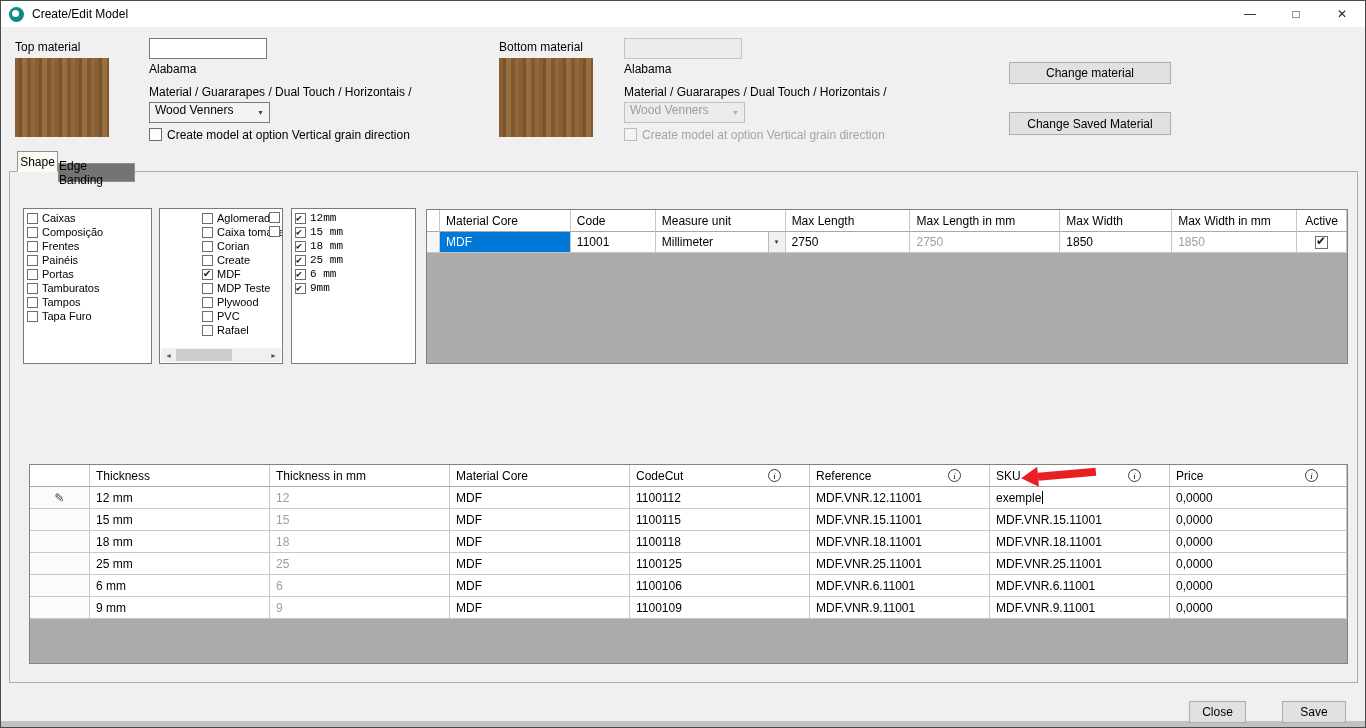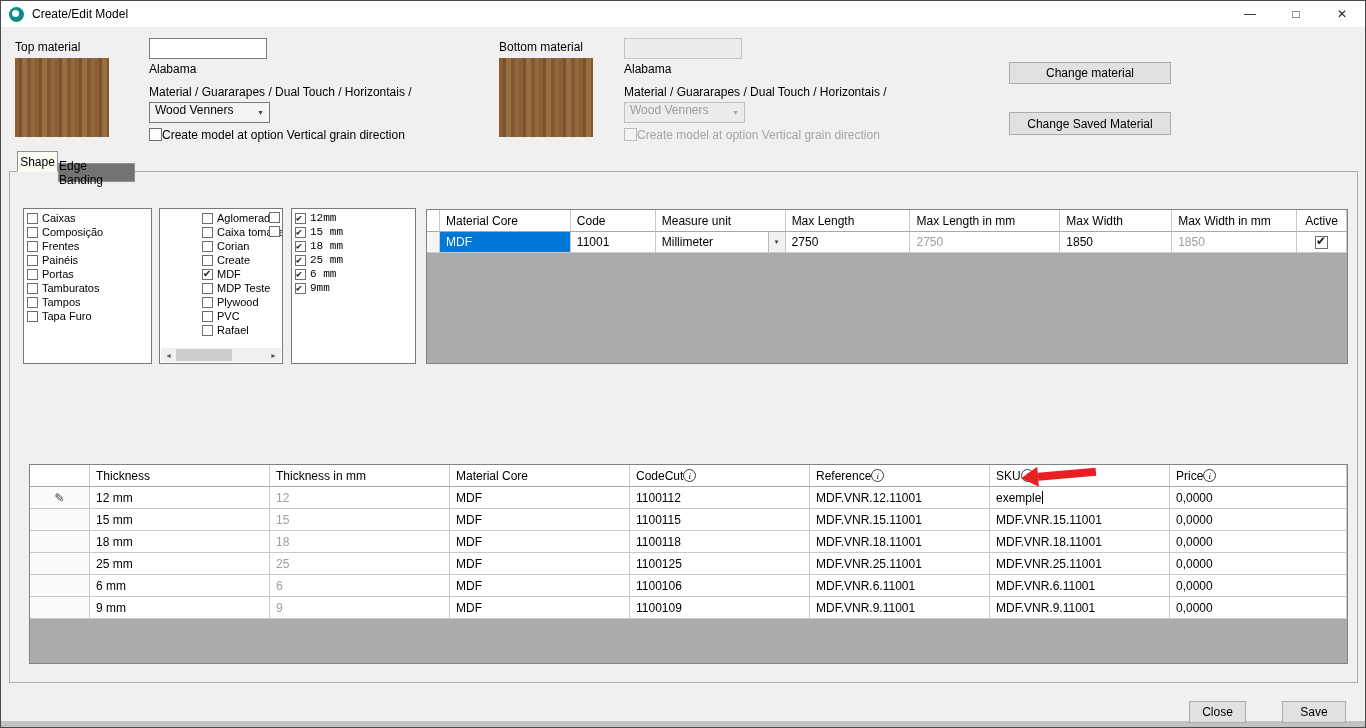--- a/index.html
+++ b/index.html
@@ -25,21 +25,21 @@
   .combo .arr{width:17px;display:flex;align-items:center;justify-content:center;font-size:8px;color:#444;flex:none;}
   .combo.disabled{background:#ececec;border-color:#c0c0c0;color:#9d9d9d;}
   .combo.disabled .arr{color:#a8a8a8;}
   .combo.white{background:#fff;border-color:#8a8a8a;}
   
   .cb{width:13px;height:13px;background:#fff;border:1px solid #6e6e6e;position:relative;display:inline-block;flex:none;}
   .cb.checked::after{content:"✔";position:absolute;left:0px;top:-3px;font-size:12px;color:#1a1a1a;}
   .cb.small{width:11px;height:11px;}
   .cb.small.checked::after{font-size:10px;top:-2px;left:0px;}
   .cb.disabled{border-color:#bcbcbc;background:#f4f4f4;}
-  .cbrow{display:flex;align-items:flex-start;}
+  .cbrow{display:flex;align-items:flex-start;gap:5px;}
   
   .tab{display:flex;align-items:center;justify-content:center;border:1px solid #8f8f8f;font-size:12px;z-index:3;}
   .tab.active{background:#fcfcf4;border-bottom-color:#fcfcf4;}
   .tab.edge{background:#737373;margin-top:10px;}
   .panel{border:1px solid #ababab;background:#f0f0f0;z-index:1;}
   
   .list{background:#fff;border:1px solid #7a7a7a;overflow:hidden;padding-top:2px;z-index:2;}
   .list-item{display:flex;align-items:center;gap:4px;height:14px;padding-left:3px;font-size:11px;position:relative;white-space:nowrap;}
   .right-cb{position:absolute;right:2px;top:1px;}
   .hscroll{position:absolute;left:1px;right:1px;bottom:1px;height:14px;background:#f0f0f0;display:flex;align-items:center;}
@@ -47,21 +47,21 @@
   .hs-track{flex:1;height:14px;position:relative;}
   .hs-thumb{position:absolute;left:0;top:1px;height:12px;width:62%;background:#cdcdcd;}
   
   .grid{background:#ababab;border:1px solid #828282;overflow:hidden;z-index:2;}
   .g-row{display:flex;}
   .h22{height:22px;}
   .h21{height:21px;}
   .g-cell{border-right:1px solid #c8c8c8;border-bottom:1px solid #c8c8c8;background:#fff;display:flex;align-items:center;padding:0 6px;overflow:hidden;white-space:nowrap;font-size:12px;}
   .g-head .g-cell{border-bottom:1px solid #a8a8a8;}
   .center{justify-content:center;padding:0;}
-  .with-info{padding-right:28px;}
+  .with-info{justify-content:space-between;padding-right:28px;}
   .gray-text{color:#9e9e9e;}
   .sel-blue{background:#0078d7;color:#fff;}
   .sel-cell{background:#f5f5f5;}
   .combo-cell{padding:0 0 0 6px;}
   .dd-btn{width:17px;height:100%;margin-left:auto;border-left:1px solid #b8b8b8;background:#f1f1f1;display:flex;align-items:center;justify-content:center;font-size:7px;color:#333;flex:none;}
   
   .tg-c0{width:12px;}.tg-c1{width:131px;}.tg-c2{width:85px;}.tg-c3{width:130px;}.tg-c4{width:125px;}
   .tg-c5{width:150px;}.tg-c6{width:112px;}.tg-c7{width:125px;}.tg-c8{width:50px;}
   
   .bg-c0{width:60px;}.bg-c1{width:180px;}.bg-c2{width:180px;}.bg-c3{width:180px;}.bg-c4{width:180px;}

